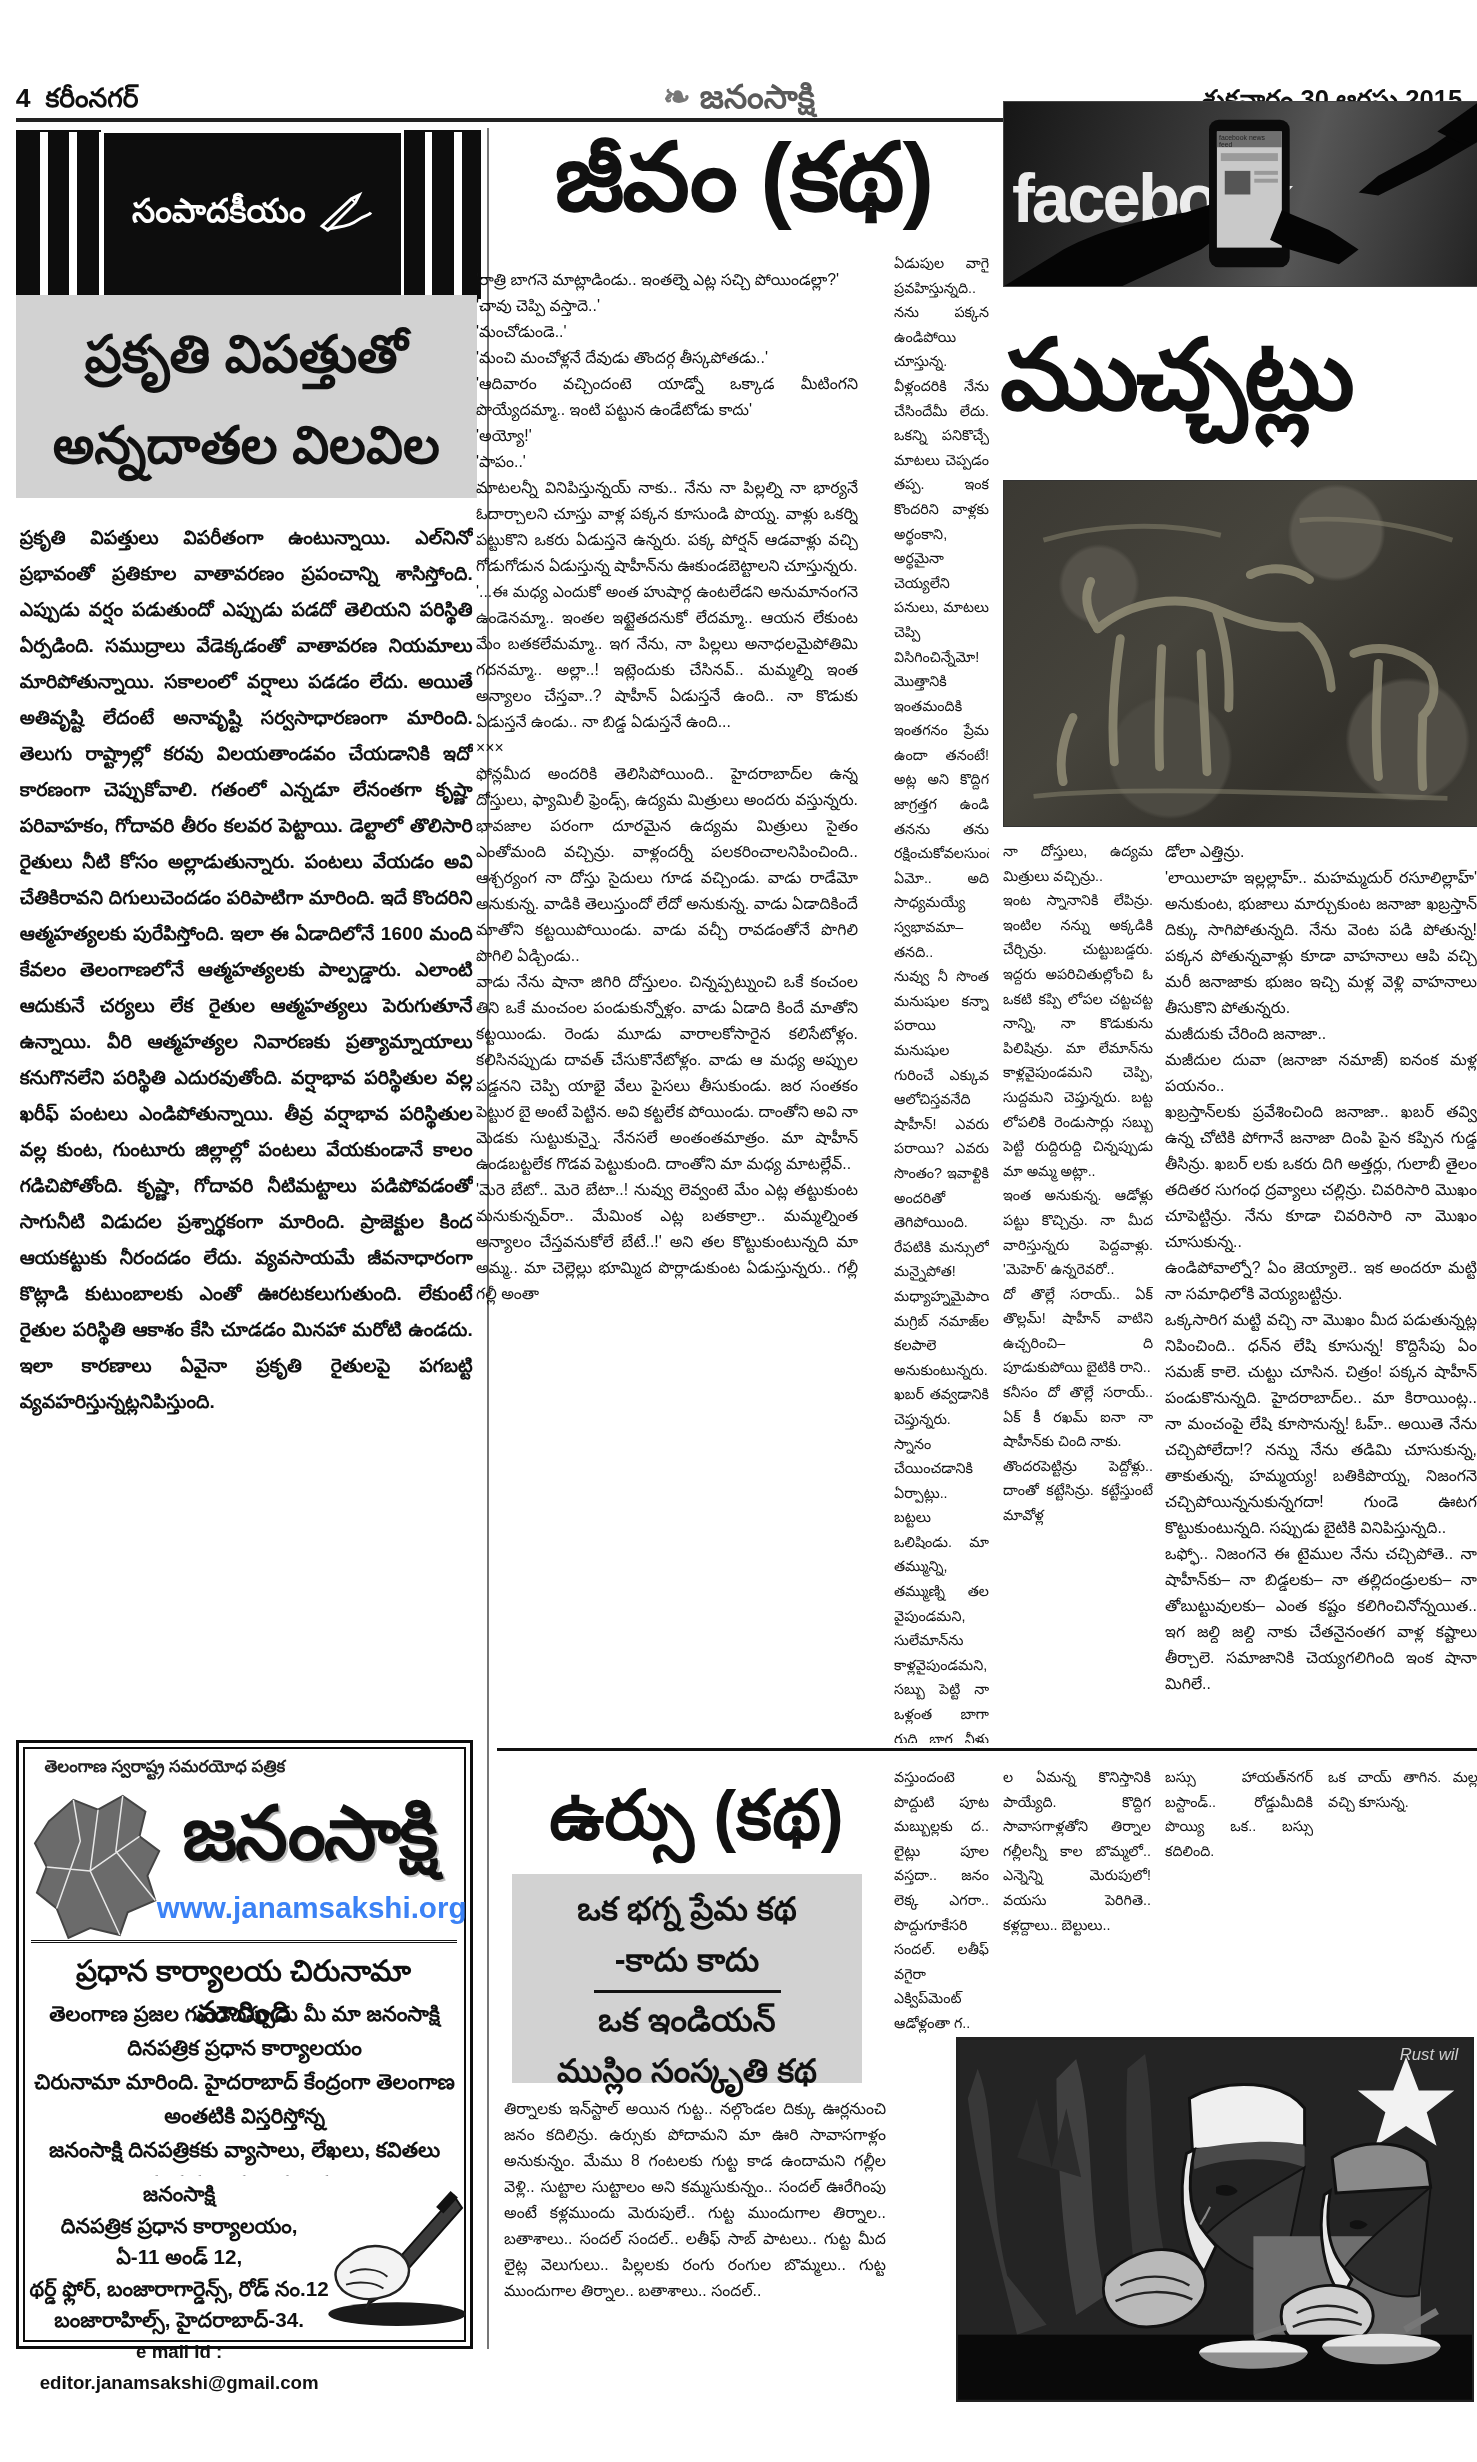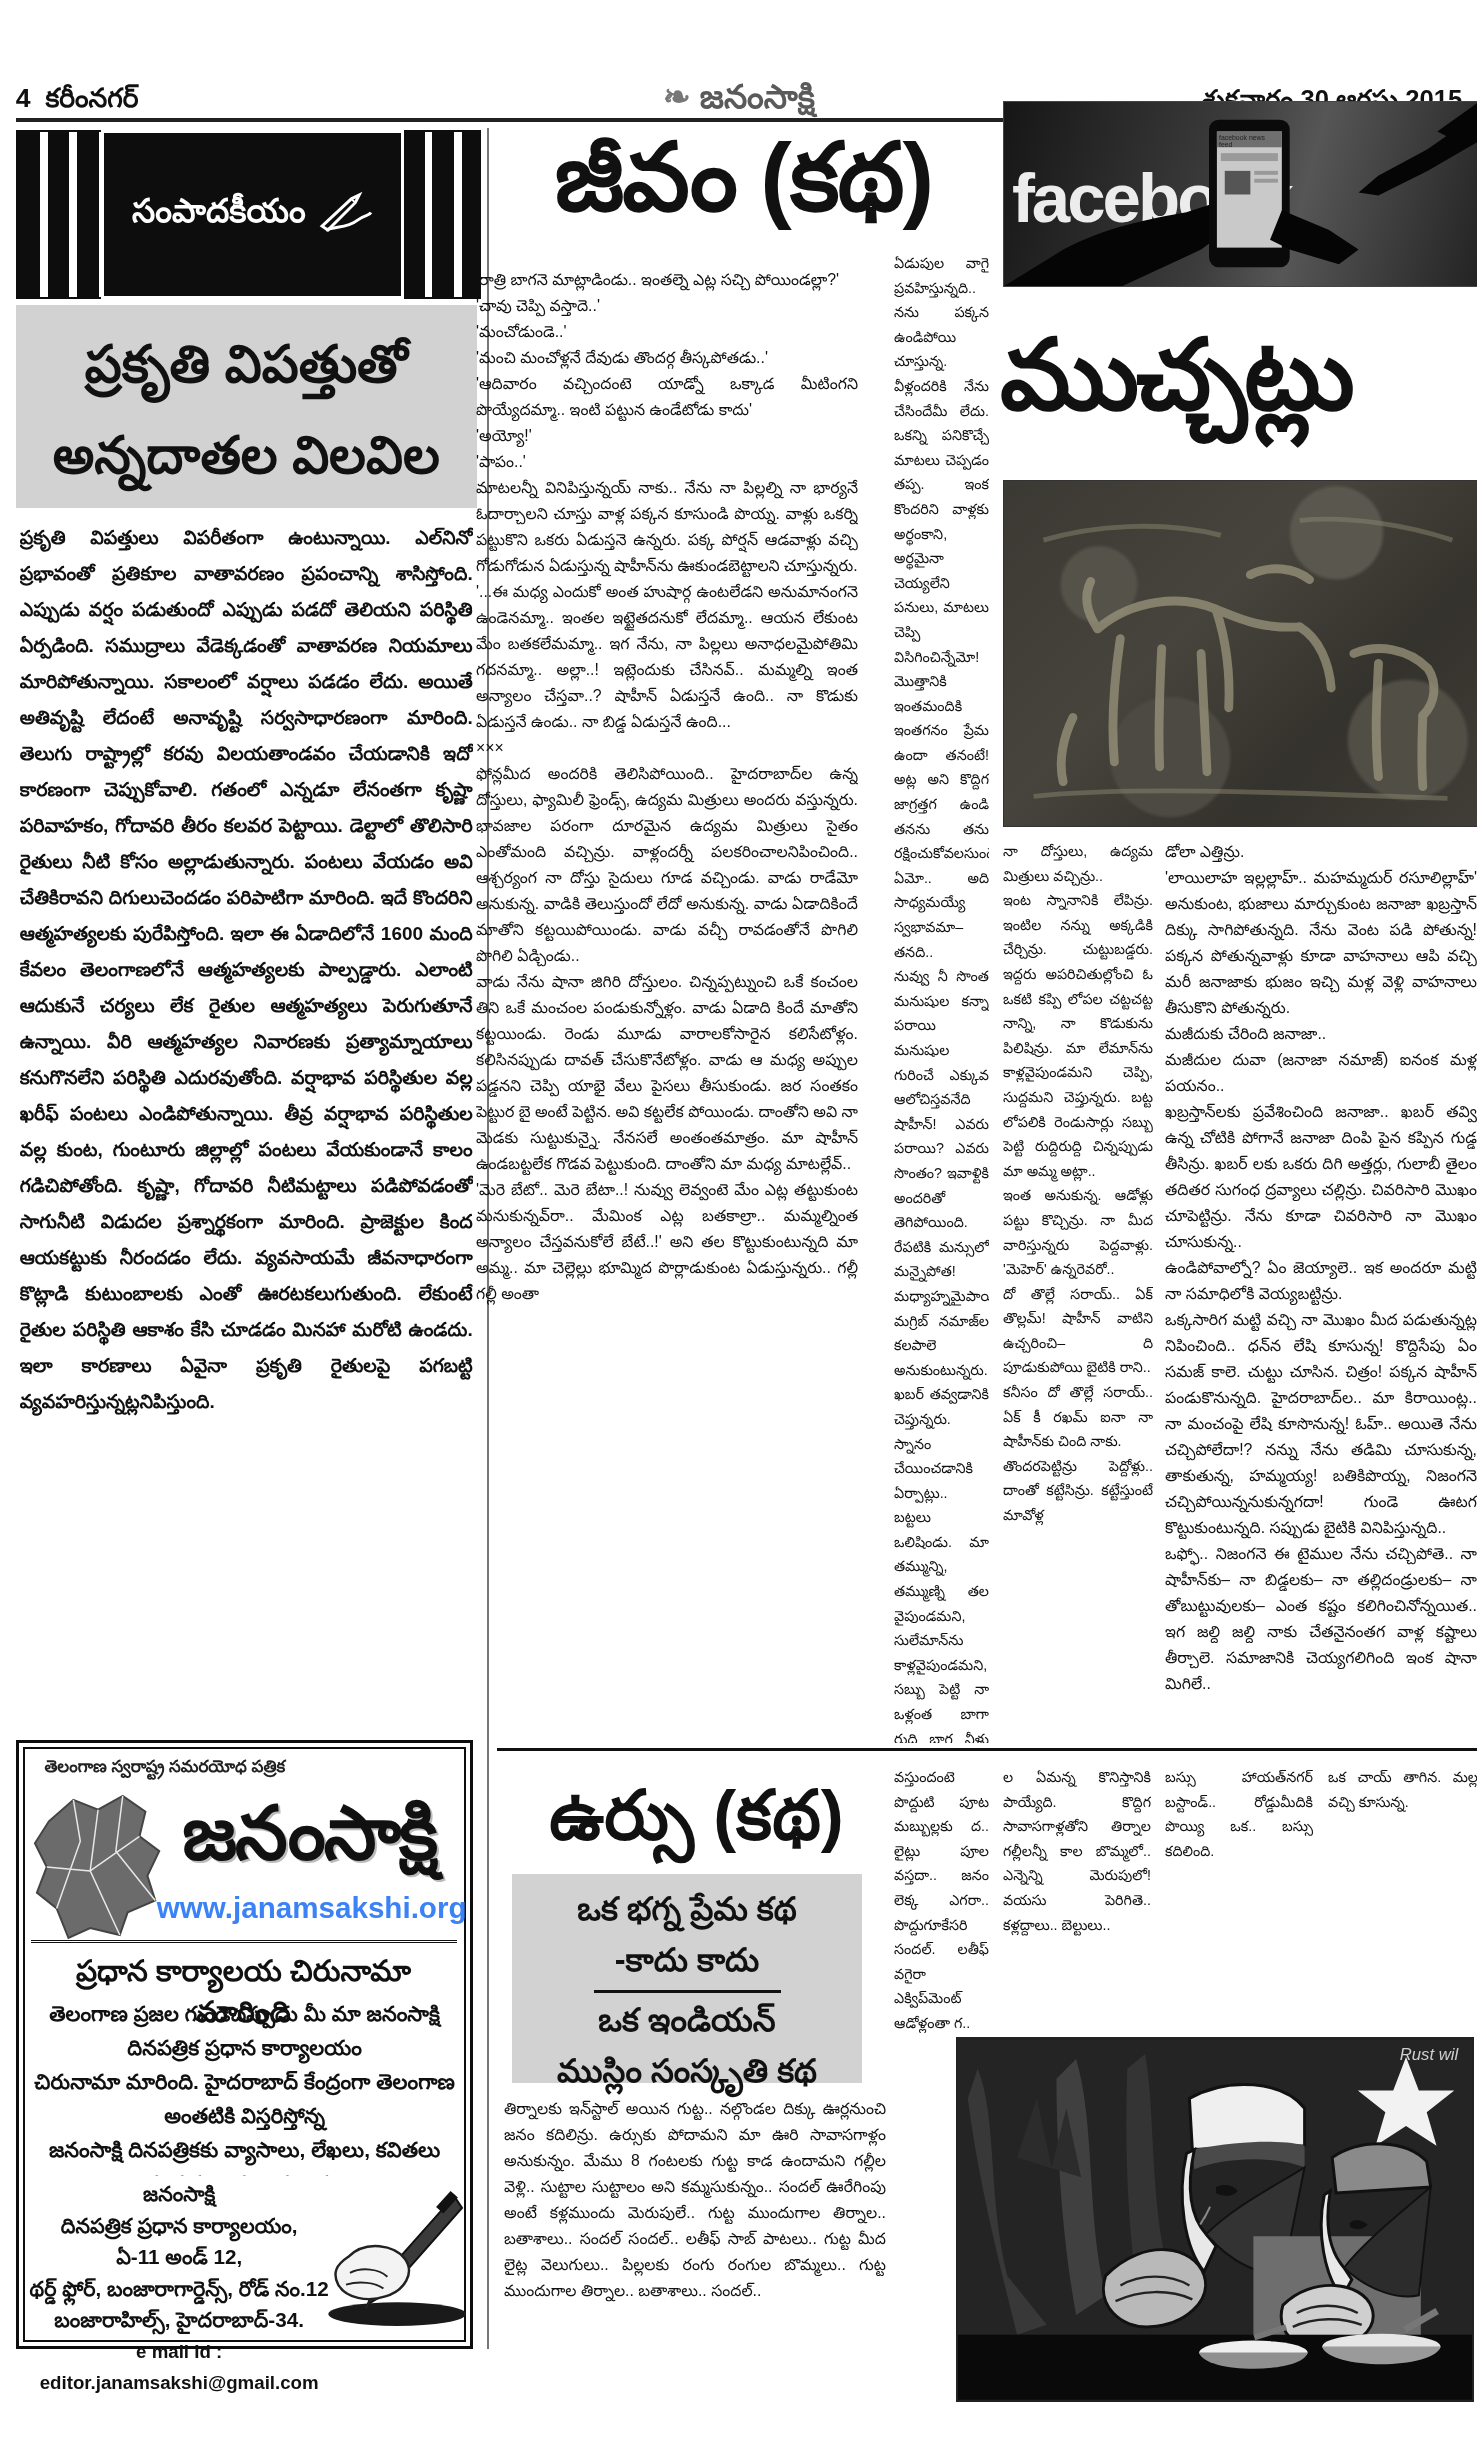--- a/index.html
+++ b/index.html
@@ -14,21 +14,21 @@
   .hdr-date{right:15.8px;top:85px;font-size:25.6px;font-weight:bold;}
   .masthead{left:0;right:0;top:77px;text-align:center;font-size:33px;font-weight:bold;color:#5a5a5a;}
   .hdr-rule{left:15.8px;top:118px;width:1446px;height:3.9px;background:#222;}
   .v-rule{left:487px;top:128px;width:2px;height:2221px;background:#777;}
   
   .ed-banner{left:15.8px;top:130px;width:461px;height:165px;background:
      repeating-linear-gradient(90deg,#0d0d0d 0 21.7px,#ffffff 21.7px 29.6px);border:2px solid #0d0d0d;}
   .ed-banner-panel{left:83px;top:-2px;width:303px;height:169px;background:#0d0d0d;
      display:flex;align-items:center;justify-content:center;gap:11.8px;border:3px solid #fff;box-sizing:border-box;}
   .ed-banner-title{color:#fff;font-size:33px;font-weight:bold;}
-  .ed-headline{left:15.8px;top:305px;width:461px;height:203px;background:#d2d2d2;
+  .ed-headline{left:15.8px;top:295px;width:461px;height:203px;background:#d2d2d2;
      text-align:center;padding-top:13.8px;box-sizing:border-box;}
   .ed-headline div{font-size:52px;font-weight:bold;line-height:91px;}
   .ed-body{left:19.7px;top:520px;width:453px;height:1207px;font-size:19px;font-weight:bold;
      line-height:36px;}
   
   .ad{left:15.8px;top:1740px;width:457px;height:609px;border:3.9px solid #0d0d0d;box-sizing:border-box;
       outline:2px solid #0d0d0d;outline-offset:-9.9px;}
   .ad-tag{left:25.6px;top:13.8px;font-size:16.7px;font-weight:bold;color:#222;}
   .ad-logo{left:138px;top:47px;width:305px;text-align:center;font-size:75px;font-weight:bold;
       letter-spacing:-2px;text-shadow:2px 2px 0 #bbb;}

